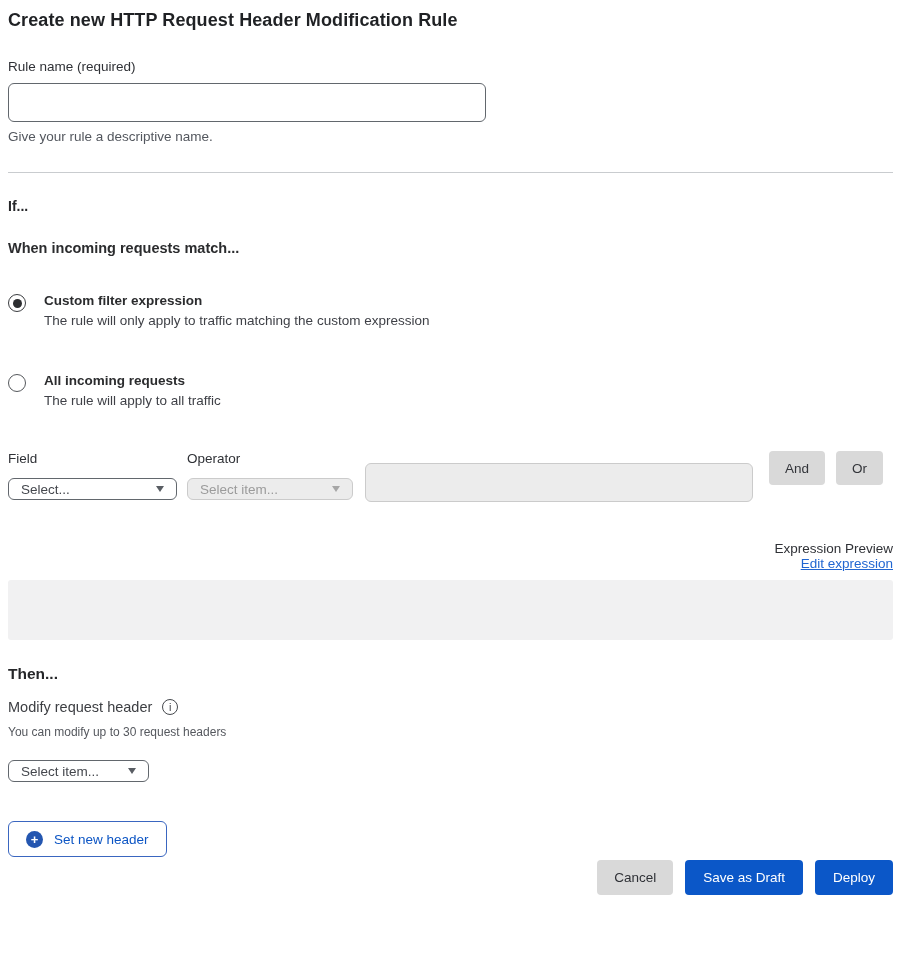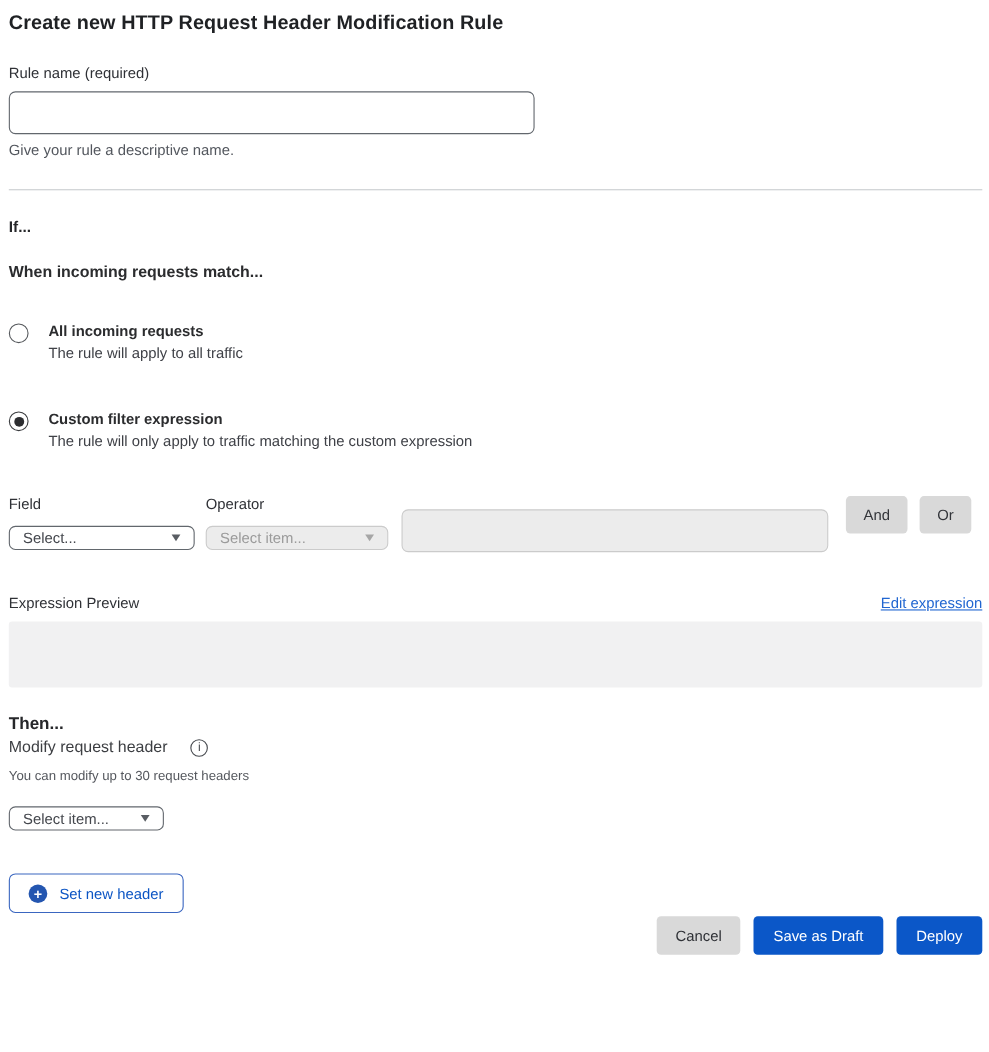--- a/index.html
+++ b/index.html
@@ -107,28 +107,28 @@
     border-radius: 4px;
     background: #d9d9d9;
     color: #33353a;
     font-family: inherit; font-size: 13.5px;
     padding: 0 16px;
     margin: 0 0 2px 16px;
     cursor: pointer;
   }
   .conj-btn.or { margin-left: 11px; }
 
-  .preview-row { display: flex; align-items: flex-end; justify-content: space-between; margin-top: 39px; }
+  .preview-row { display: flex; align-items: flex-end; justify-content: space-between; margin-top: 39px; flex-direction: column; }
   .preview-label { font-size: 13.5px; color: #2f3136; }
   .edit-link { font-size: 13.5px; color: #2166d1; text-decoration: underline; cursor: pointer; }
   .preview-box { margin-top: 9px; height: 60px; background: #f1f1f2; border-radius: 3px; }
 
   .then-heading { margin: 25px 0 0; font-size: 15.5px; font-weight: 700; color: #26272a; }
 
-  .modify-row { margin-top: 4px; display: flex; align-items: center; font-size: 14.5px; color: #3c3e42; gap: 11px; }
+  .modify-row { margin-top: 16px; display: flex; align-items: center; font-size: 14.5px; color: #3c3e42; }
   .info-icon {
     margin-left: 10px;
     width: 16px; height: 16px;
     border: 1px solid #45484d;
     border-radius: 50%;
     display: inline-flex; align-items: center; justify-content: center;
     font-size: 11px; color: #45484d;
     cursor: pointer;
   }
   .small-helper { margin-top: 10px; font-size: 12px; color: #55585e; }
@@ -179,32 +179,32 @@
   <div class="ctl-label rule-label">Rule name (required)</div>
   <input class="text-input" type="text" value="" style="">
   <div class="helper">Give your rule a descriptive name.</div>
 
   <hr class="divider">
 
   <h2 class="if-heading">If...</h2>
   <h3 class="match-subheading">When incoming requests match...</h3>
 
   <div class="option">
+    <span class="radio checked"></span>
+    <div class="opt-text">
+      <div class="opt-label">Custom filter expression</div>
+      <div class="opt-desc">The rule will only apply to traffic matching the custom expression</div>
+    </div>
+  </div>
+
+  <div class="option">
     <span class="radio"></span>
     <div class="opt-text">
       <div class="opt-label">All incoming requests</div>
       <div class="opt-desc">The rule will apply to all traffic</div>
-    </div>
-  </div>
-
-  <div class="option">
-    <span class="radio checked"></span>
-    <div class="opt-text">
-      <div class="opt-label">Custom filter expression</div>
-      <div class="opt-desc">The rule will only apply to traffic matching the custom expression</div>
     </div>
   </div>
 
   <div class="builder">
     <div class="col-field">
       <div class="ctl-label">Field</div>
       <div class="select enabled">
         <span>Select...</span>
         <span class="chev"></span>
       </div>

